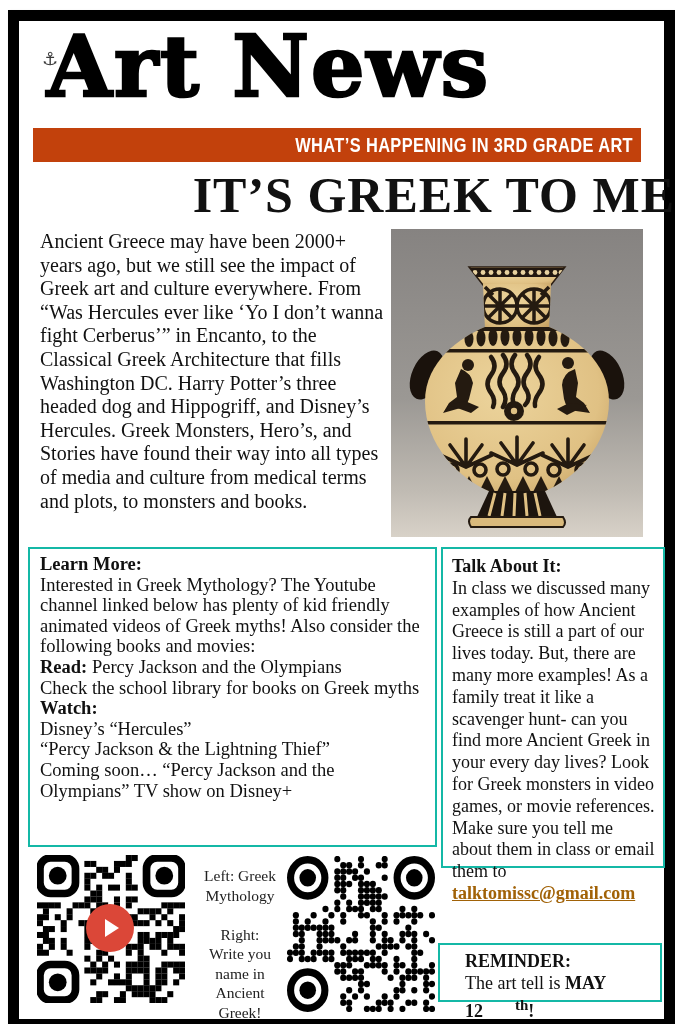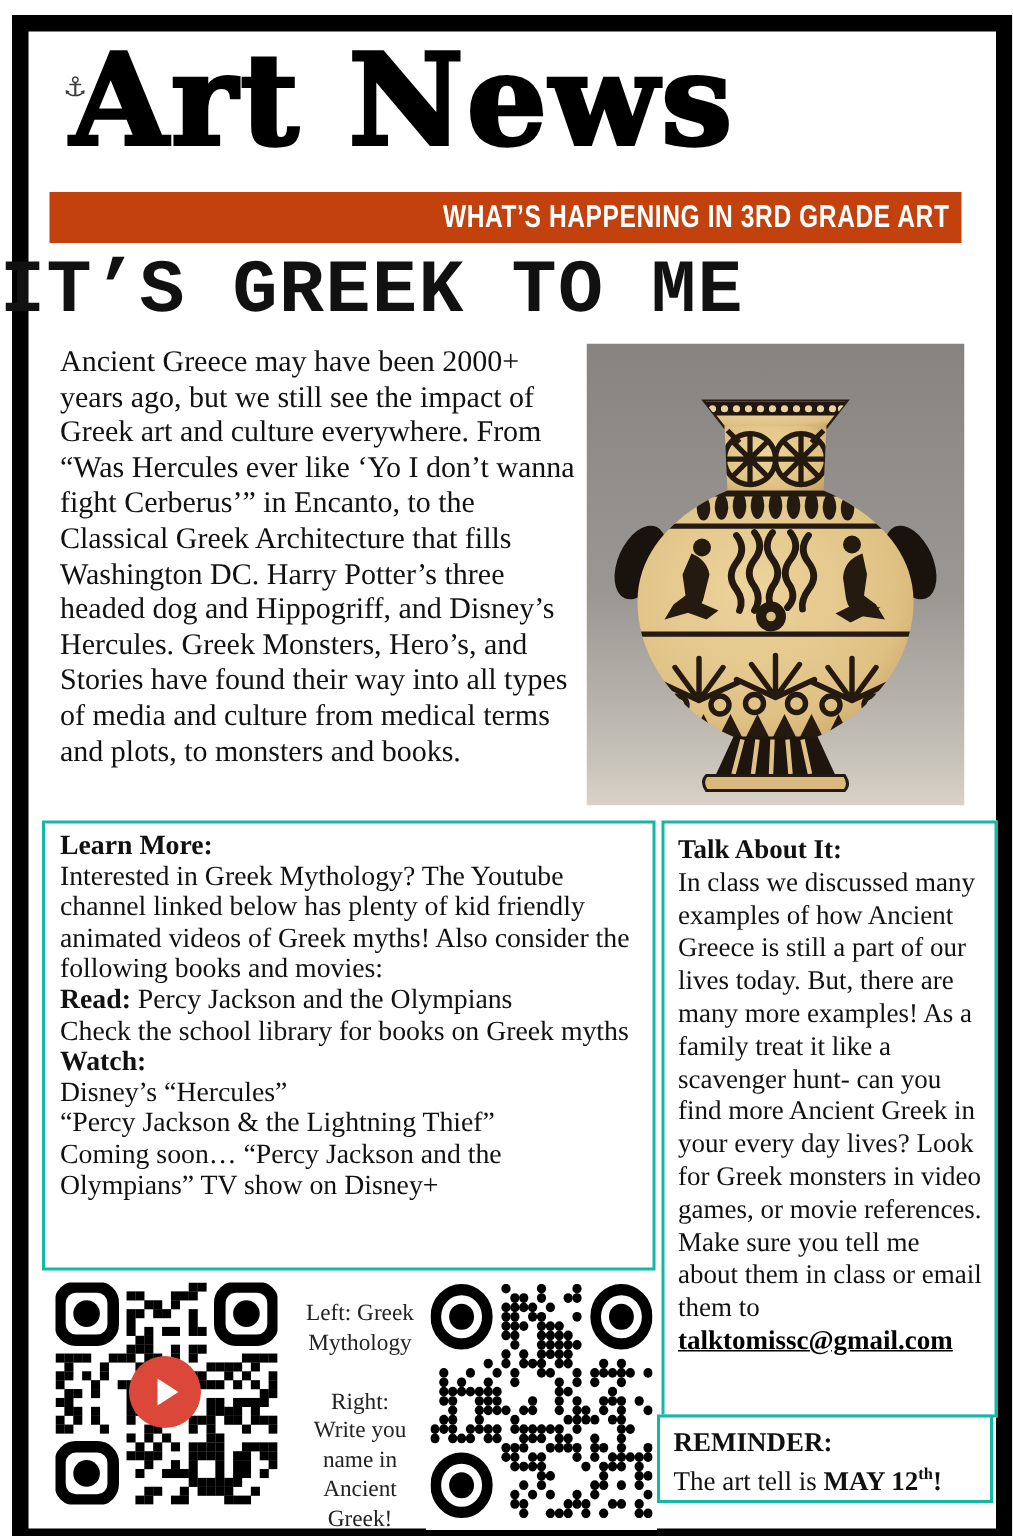--- a/index.html
+++ b/index.html
@@ -15,49 +15,49 @@
   #masthead{left:0;top:16px;width:537px;text-align:center;z-index:2;
             font-family:"DejaVu Serif",serif;font-weight:bold;font-size:84px;line-height:102px;
             letter-spacing:2px;color:#000;-webkit-text-stroke:2.5px #000;}
   
   #banner{left:33px;top:128px;width:608px;height:34px;background:#c2410c;z-index:2;
           display:flex;align-items:center;justify-content:flex-end;}
   #banner span{color:#fff;font-family:"Liberation Sans",sans-serif;font-weight:bold;
                font-size:21px;letter-spacing:.5px;white-space:nowrap;
                transform:scaleX(.78);transform-origin:100% 50%;margin-right:8px;}
   
-  #headline{left:0;top:164px;width:675px;text-align:left;z-index:2;
-            font-weight:bold;font-size:50px;line-height:62px;letter-spacing:1px;font-family:Liberation Mono, monospace;}
+  #headline{left:0;top:164px;width:675px;text-align:right;z-index:2;
+            font-weight:bold;font-size:50px;line-height:62px;letter-spacing:1px;}
   
   #intro{left:40px;top:230px;width:352px;font-size:20px;line-height:23.6px;z-index:2;text-align:left;}
   
   #photo{left:391px;top:229px;width:252px;height:308px;z-index:2;}
   
   .box{border:2px solid #14b8a6;background:#fff;z-index:2;box-sizing:border-box;}
   #learn{left:28px;top:547px;width:409px;height:300px;padding:5px 10px 4px 10px;
          font-size:18.5px;line-height:20.6px;}
-  #talk{left:441px;top:547px;width:224px;height:398px;padding:7px 8px 4px 9px;
+  #talk{left:441px;top:547px;width:224px;height:321px;padding:7px 8px 4px 9px;
         font-size:18px;line-height:21.8px;}
   .box b{font-size:inherit;}
-  #talk a{color:#000000;font-weight:bold;text-decoration:underline;margin-top:11px;}
+  #talk a{color:#a16207;font-weight:bold;text-decoration:underline;margin-top:11px;}
   
   .qrwrap{z-index:4;background:#fff;padding:3px;}
   #qr-left{left:34px;top:852px;}
   #qr-right{left:284px;top:853px;}
   #yt-badge{left:86px;top:904px;width:48px;height:48px;border-radius:50%;
             background:#db4738;z-index:5;display:flex;align-items:center;justify-content:center;}
   #yt-badge .tri{width:0;height:0;border-left:14px solid #fff;border-top:9px solid transparent;
                  border-bottom:9px solid transparent;margin-left:4px;}
   #qr-caption{left:190px;top:866px;width:100px;text-align:center;font-size:15.5px;
               line-height:19.5px;z-index:4;color:#222;}
   #qr-caption span{display:block;min-height:19.5px;}
   
-  #reminder{left:438px;top:943px;width:224px;height:59px;padding:5px 9px;z-index:4;
+  #reminder{left:438px;top:943px;width:224px;height:59px;padding:5px 25px;z-index:4;
             font-size:18px;line-height:22px;}
-  #reminder sup{font-size:11px;}
+  #reminder sup{font-size:15px;margin-left:32px;}
 </style>
 </head>
 <body>
 
 <div id="page">
 
   <div id="frame" class="abs"></div>
 
   <div id="anchor" class="abs">⚓</div>
 

